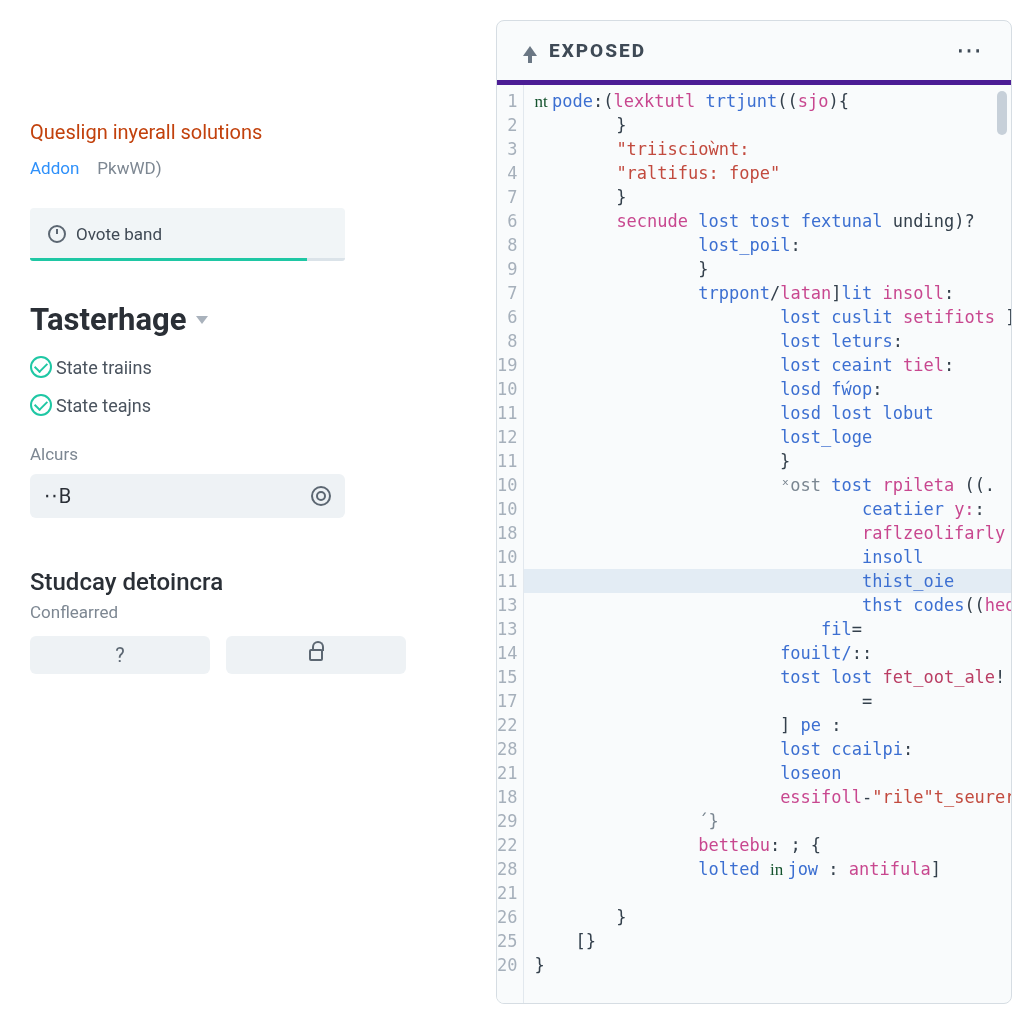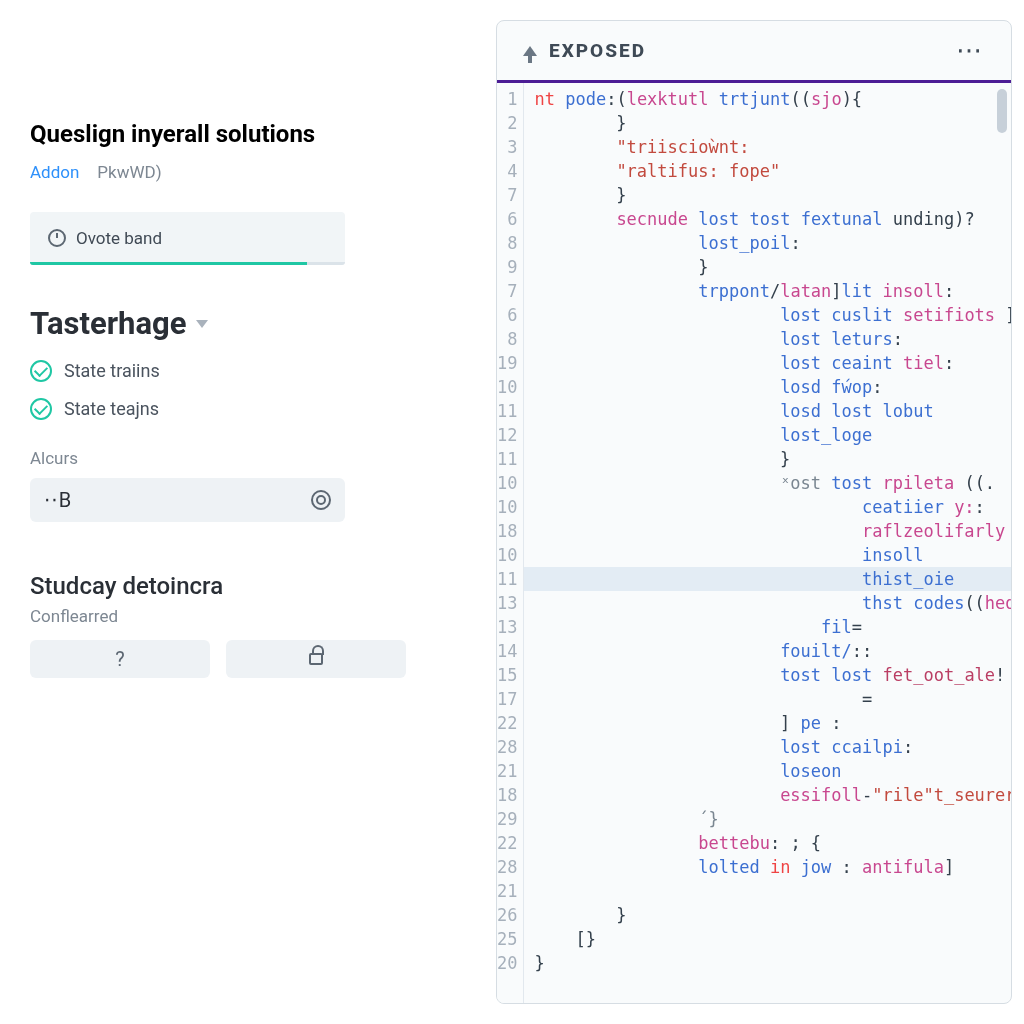--- a/index.html
+++ b/index.html
@@ -22,23 +22,23 @@
   border: 1px solid #d6dde3;
   border-radius: 8px;
   background: #f9fbfc;
   display: flex;
   flex-direction: column;
   overflow: hidden;
 }
 
 
 .page-title {
-  font-size: 24px;
-  font-weight: 700;
-  color: #000000;
+  font-size: 20px;
+  font-weight: 400;
+  color: #c2410c;
   margin: 90px 0 12px 0;
 }
 .tabs { display: flex; gap: 18px; margin-bottom: 28px; }
 .tab {
   font-size: 17px;
   color: #7d8792;
   cursor: pointer;
   padding: 2px 0;
 }
 .tab.active { color: #2e90fa; }
@@ -65,21 +65,21 @@
 }
 .progress-fill { height: 100%; width: 88%; background: #1fc7a4; }
 
 .section-head { display: flex; align-items: center; gap: 10px; margin-bottom: 18px;}
 .section-title { font-size: 31px; font-weight: 700; color: #2a2f36; }
 .chev-down {
   width: 0; height: 0; border-left: 6px solid transparent;
   border-right: 6px solid transparent; border-top: 8px solid #a9b2bc;
 }
 .check-list { list-style: none; margin-bottom: 28px; }
-.check-item { display: flex; gap: 12px; margin-bottom: 16px; }
+.check-item { display: flex; align-items: center; gap: 4px; margin-bottom: 16px; }
 .check-ring {
   width: 22px; height: 22px; border: 2px solid #1fc7a4; border-radius: 50%;
   position: relative;
 }
 .check-ring::after {
   content: ""; position: absolute; left: 5px; top: 2px;
   width: 6px; height: 10px; border: solid #1fc7a4;
   border-width: 0 2px 2px 0; transform: rotate(45deg);
 }
 .check-label { font-size: 18px; color: #4a535e; }
@@ -113,21 +113,21 @@
 }
 .lock-ic::before {
   content: ""; position: absolute; top: -10px; left: 1px;
   width: 8px; height: 8px; border: 2px solid #5c6772;
   border-bottom: none; border-radius: 6px 6px 0 0;
 }
 
 
 .code-header {
   display: flex; align-items: center; justify-content: space-between;
-  padding: 18px 26px; border-bottom: 3px solid #4c1d95;
+  padding: 18px 26px; border-bottom: 5px solid #4c1d95;
 }
 .code-header-left { display: flex; align-items: center; gap: 12px; }
 .arrow-up {
   width: 0; height: 0; border-left: 7px solid transparent;
   border-right: 7px solid transparent; border-bottom: 10px solid #6b7784;
   position: relative;
 }
 .arrow-up::after {
   content: ""; position: absolute; left: -2px; top: 9px;
   width: 4px; height: 8px; background: #6b7784;
@@ -140,21 +140,21 @@
   font-size: 17px; line-height: 24px; position: relative;
 }
 .gutter {
   width: 34px; text-align: right; color: #a6b0bb; padding: 4px 6px 4px 0;
   border-right: 1px solid #e2e8ee; user-select: none; background: #f9fbfc;
 }
 .gutter div { height: 24px; }
 .code-lines { flex: 1; padding: 4px 0 4px 10px; color: #34404c; position: relative;}
 .code-lines .ln { height: 24px; white-space: pre; }
 .hl { background: #e3ecf4; margin: 0 -10px; padding: 0 10px; position: relative;}
-.tok-kw { color: #ef4444; }
+.tok-kw { color: #14532d; font-family: Liberation Serif, serif; }
 .tok-fn { color: #3c6fd1; }
 .tok-str { color: #c24a3e; }
 .tok-obj { color: #c8478f; }
 .tok-cm { color: #7a8691; }
 .tok-ret { color: #3c6fd1; }
 .tok-fet { color: #ba3e64; }
 
 .scrollbar {
   position: absolute; right: 4px; top: 6px; width: 10px; height: 44px;
   background: #c7d0d9; border-radius: 6px;

